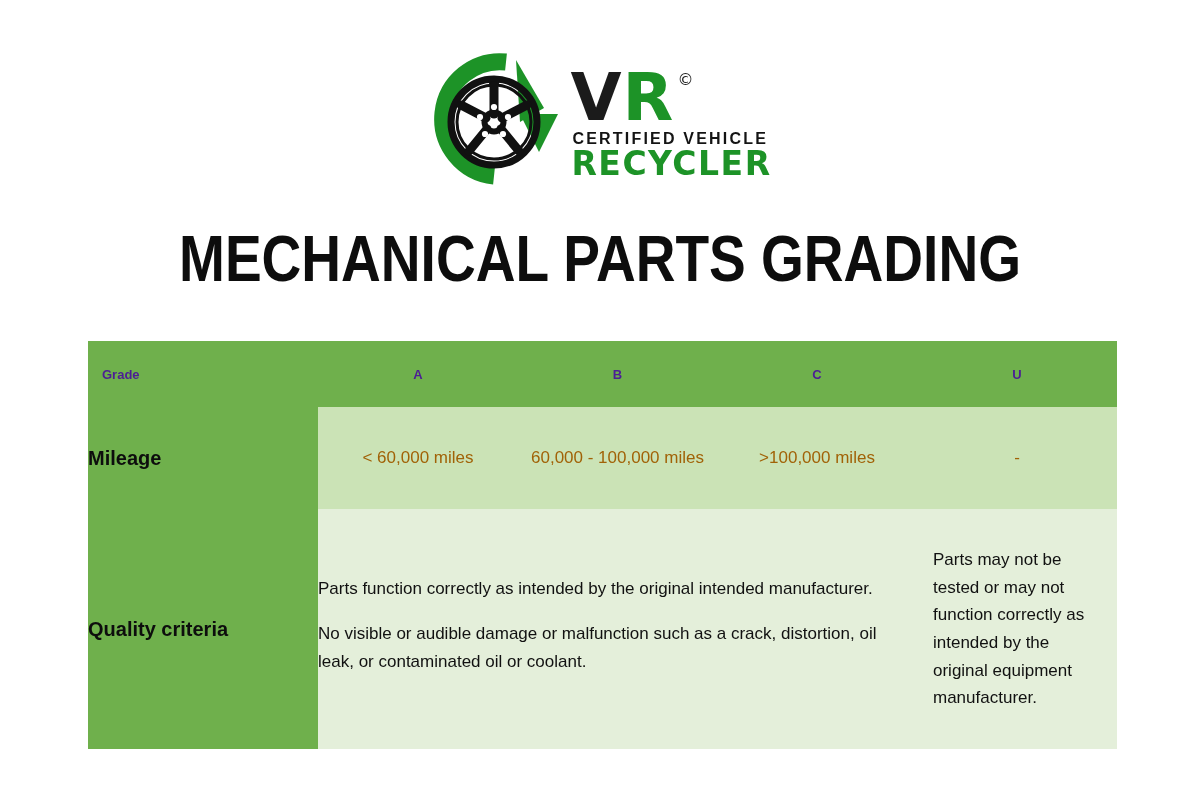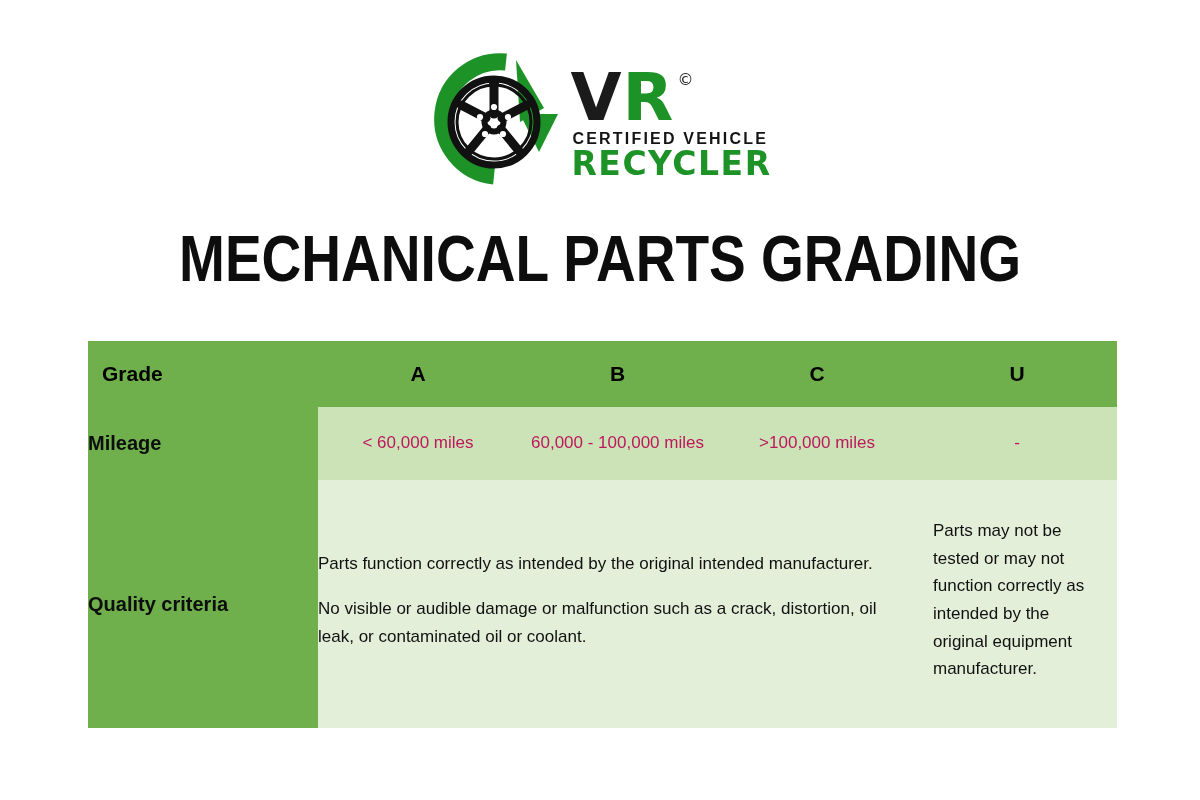--- a/index.html
+++ b/index.html
@@ -120,23 +120,23 @@
     padding: 0;
     margin: 0;
     vertical-align: middle;
     border: none;
   }
 
   
   .hdr-cell {
     background: #6FB04C;
     height: 66px;
-    color: #000000;
-    font-weight: 700;
-    font-size: 21px;
+    color: #4c1d95;
+    font-weight: 700;
+    font-size: 13px;
     text-align: center;
     border-right: 1px solid #7ab85a;
   }
   .hdr-cell.first {
     text-align: left;
     padding-left: 14px;
     border-right: none;
   }
   .hdr-cell.last { border-right: none; }
 
@@ -148,24 +148,24 @@
     font-size: 20px;
     text-align: left;
     padding-left: 14px;
     border-top: 2px solid #ffffff;
     border-right: 2px solid #ffffff;
   }
 
   
   .mileage-cell {
     background: #CBE3B6;
-    color: #be185d;
+    color: #a16207;
     font-size: 17px;
     text-align: center;
-    height: 73px;
+    height: 102px;
     line-height: 1.55;
     border-top: 2px solid #ffffff;
     border-right: 1px solid #dcebcd;
     padding: 0 10px;
   }
   .mileage-cell.last { border-right: none; }
 
   
   .quality-cell {
     background: #E4EFDA;
@@ -174,21 +174,21 @@
     line-height: 1.62;
     text-align: left;
     vertical-align: middle;
     height: 220px;
     border-top: 2px solid #ffffff;
     border-right: 1px solid #d3e4c3;
     padding: 10px 18px 10px 18px;
   }
   .quality-cell.last {
     border-right: none;
-    padding: 10px 16px 18px 16px;
+    padding: 10px 16px 10px 16px;
   }
   .quality-cell p {
     margin: 0 0 1.05em 0;
   }
   .quality-cell p:last-child { margin-bottom: 8px; }
   .quality-cell.last p { margin-bottom: 0; }
 </style>
 </head>
 <body>
 

